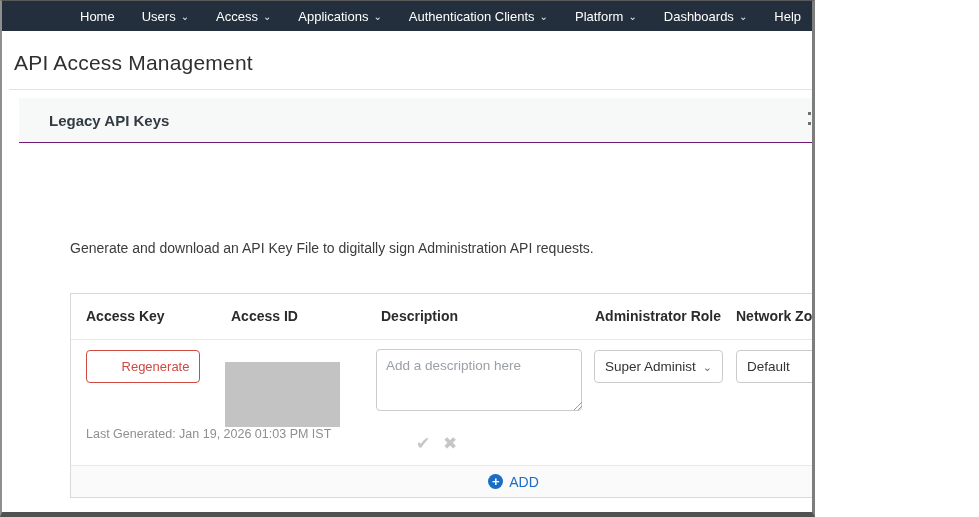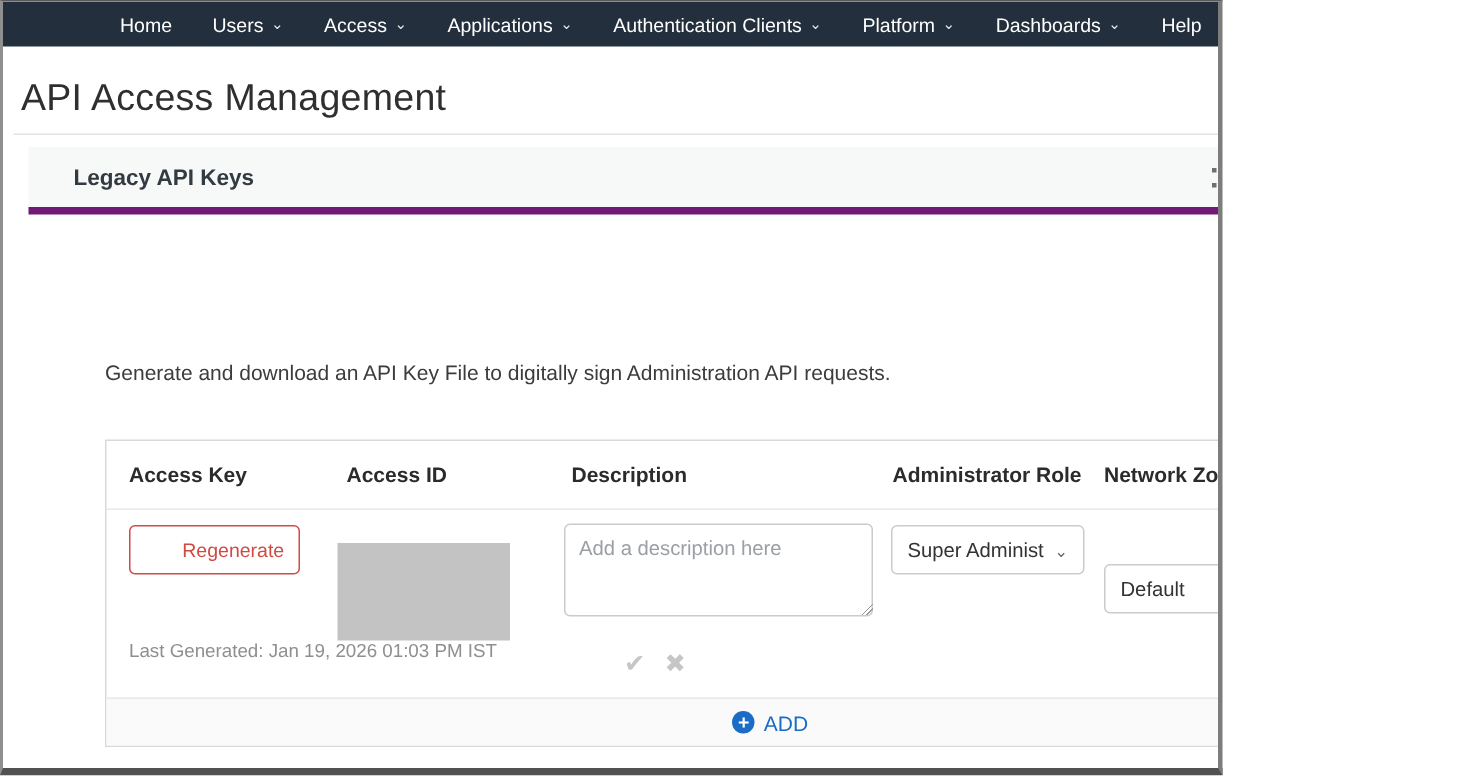--- a/index.html
+++ b/index.html
@@ -14,28 +14,28 @@
   .navbar{
     position:absolute;left:0;right:0;top:0;height:30px;background:#232f3d;
     display:flex;align-items:center;padding-left:78px;box-sizing:border-box;
     color:#fff;font-size:13px;
   }
   .nav-item{display:flex;align-items:center;gap:5px;margin-right:27px;cursor:pointer;white-space:nowrap;}
   .nav-chev{font-size:10px;line-height:1;position:relative;top:1px;color:#e8ebee;}
   .nav-help{margin-left:auto;padding-right:13px;cursor:pointer;}
   
   .page-title{
-    position:absolute;left:12px;top:50px;margin:0;font-size:25px;font-weight:400;
+    position:absolute;left:12px;top:50px;margin:0;font-size:21px;font-weight:400;
     color:#2f2f2f;letter-spacing:.2px;
   }
   .top-divider{position:absolute;left:7px;right:0;top:88px;height:0;border-top:1px solid #e3e3e3;}
   
   .legacy-band{
     position:absolute;left:17px;right:0;top:97px;height:45px;background:#f7f8f8;
-    border-bottom:5px solid #701a75;display:flex;align-items:center;padding-left:30px;
+    border-bottom:1px solid #701a75;display:flex;align-items:center;padding-left:30px;
     box-sizing:border-box;cursor:pointer;
   }
   .band-title{font-size:15px;font-weight:bold;color:#333b42;}
   .edge-sliver{position:absolute;right:0;top:14px;width:4px;height:16px;}
   .edge-sliver i{display:block;width:3px;height:3px;background:#6f6f6f;margin:0 0 7px 0;}
   .admin-band{
     position:absolute;left:36px;right:0;top:170px;height:44px;background:#f7f8f8;
     border-bottom:1px solid #ececec;display:flex;align-items:center;
     padding:0 32px 0 22px;box-sizing:border-box;cursor:pointer;
   }
@@ -59,21 +59,21 @@
     font-family:inherit;font-size:13.5px;color:#333;outline:none;background:#fff;
   }
   .desc-area::placeholder{color:#9aa0a6;opacity:1;}
   .resize-grip{position:absolute;left:503px;top:108px;width:8px;height:8px;pointer-events:none;
     background:linear-gradient(135deg,transparent 0 50%,#9a9a9a 50% 56%,transparent 56% 70%,#9a9a9a 70% 76%,transparent 76%);}
   .select{
     position:absolute;top:56px;height:33px;box-sizing:border-box;border:1px solid #cbcbcb;border-radius:4px;
     background:#fff;display:flex;align-items:center;padding:0 10px;font-size:13.5px;color:#333;cursor:pointer;
   }
   .select-role{left:523px;width:129px;}
-  .select-zone{left:665px;width:137px;margin-top:26px;}
+  .select-zone{left:665px;width:137px;}
   .select .sel-chev{margin-left:auto;font-size:11px;color:#6b6b6b;position:relative;top:1px;}
   .remove-btn{
     position:absolute;left:845px;top:58px;width:17px;height:17px;border:none;border-radius:50%;
     background:#2e2e2e;color:#fff;cursor:pointer;padding:0;line-height:15px;font-size:13px;
     display:flex;align-items:center;justify-content:center;font-family:inherit;
   }
   .last-gen{position:absolute;left:15px;top:133px;font-size:12.5px;color:#8f8f8f;white-space:nowrap;}
   .confirm-icon{position:absolute;top:139px;font-size:17px;color:#c6c6c6;cursor:pointer;}
   .icon-check{left:345px;} .icon-x{left:372px;}
   .tfoot{

